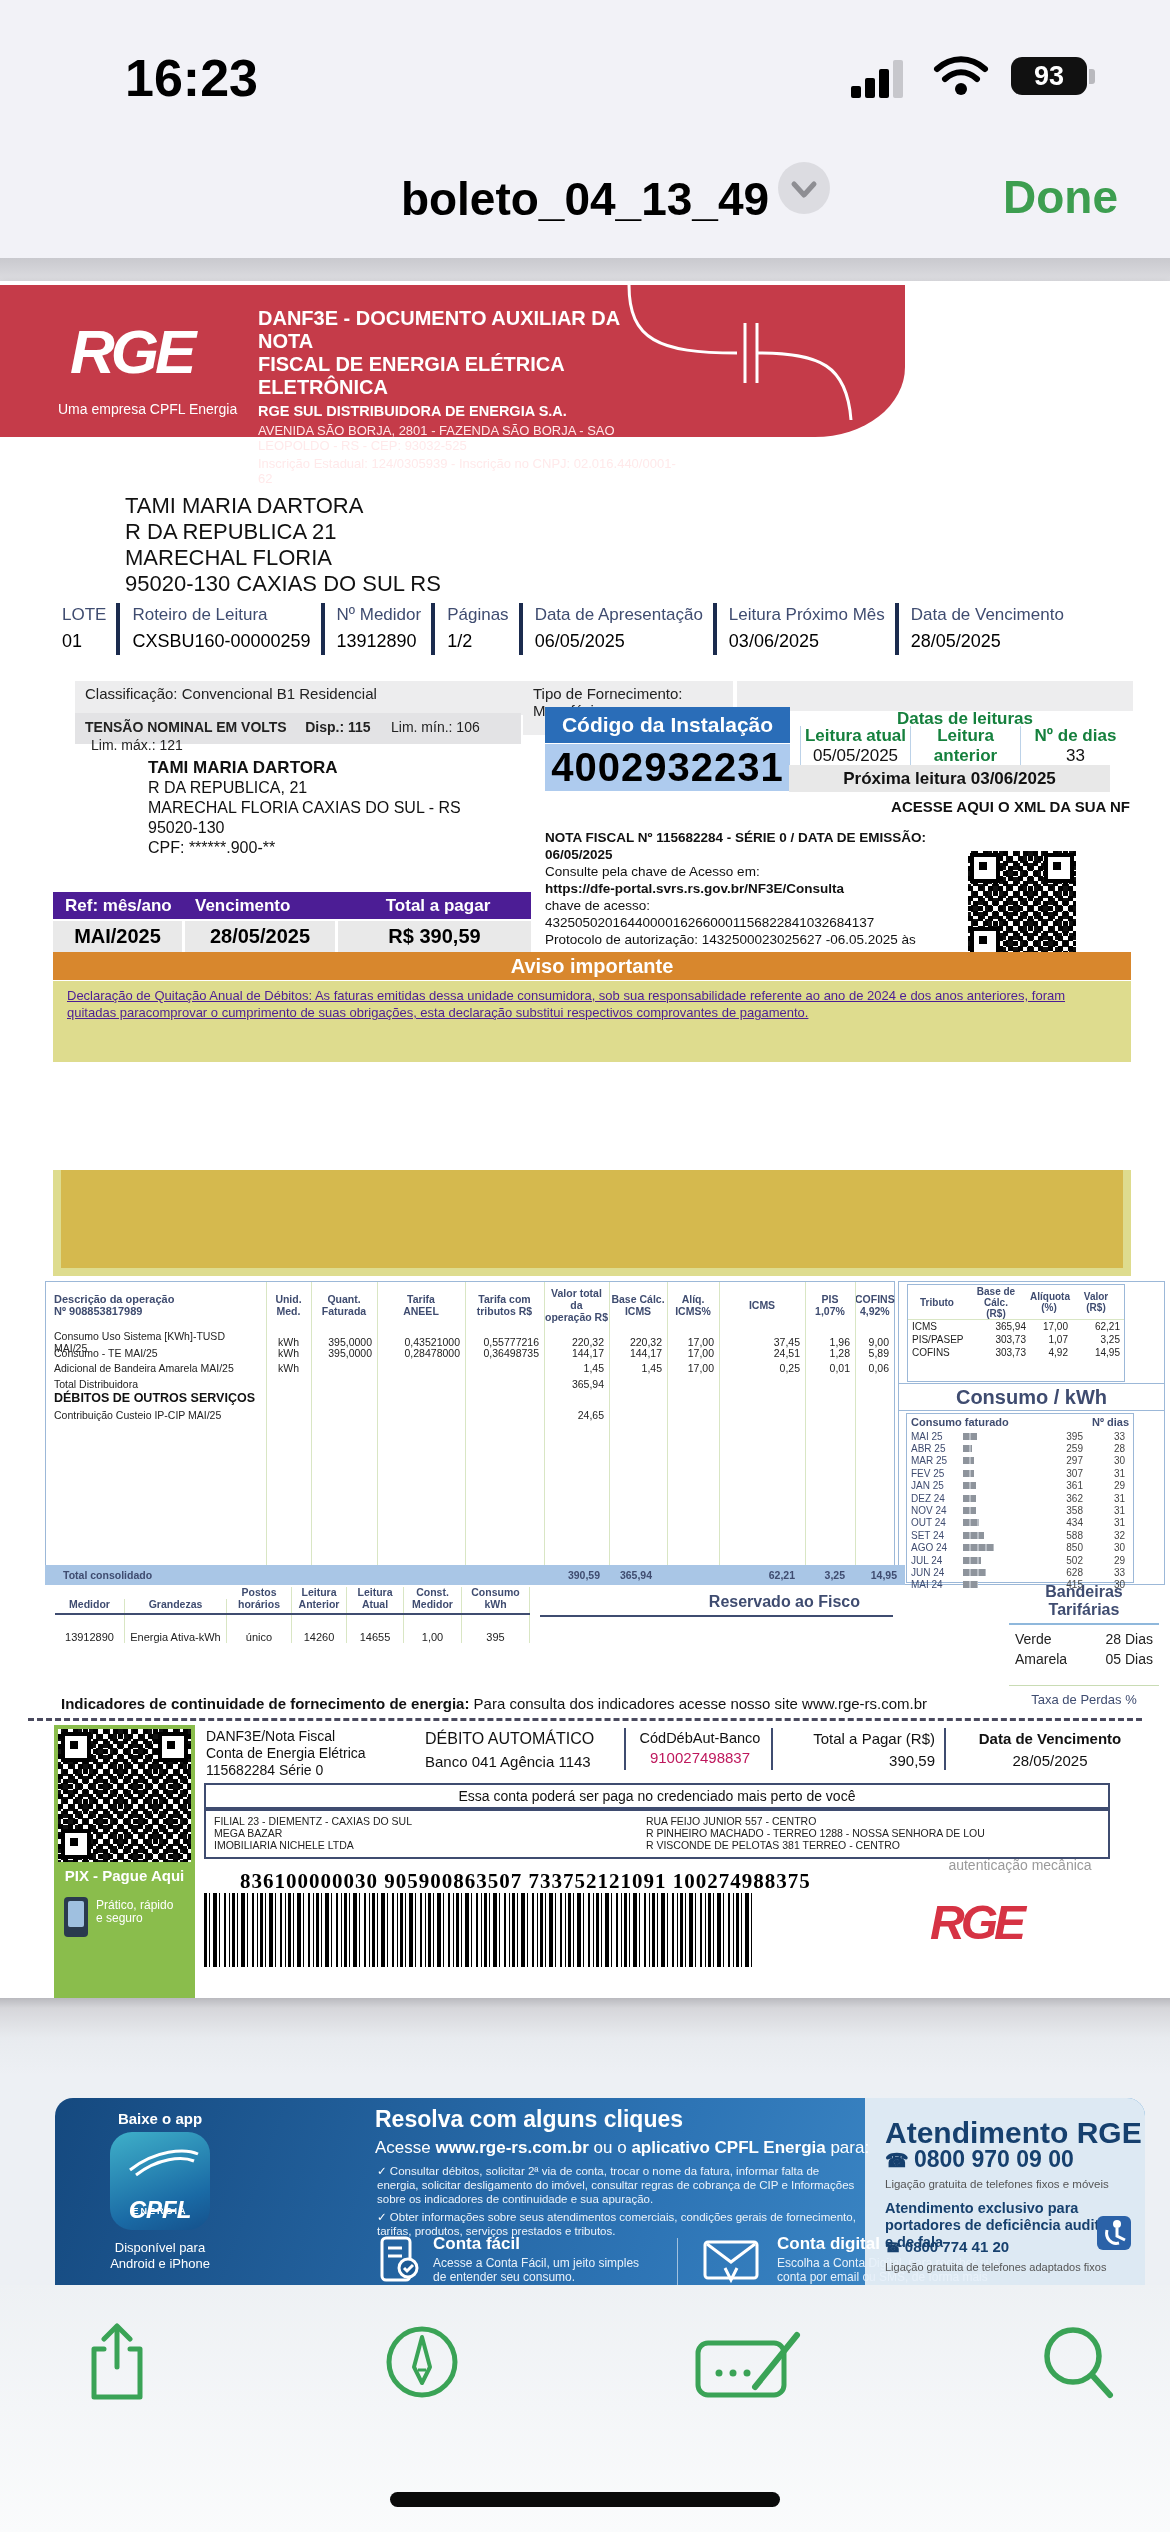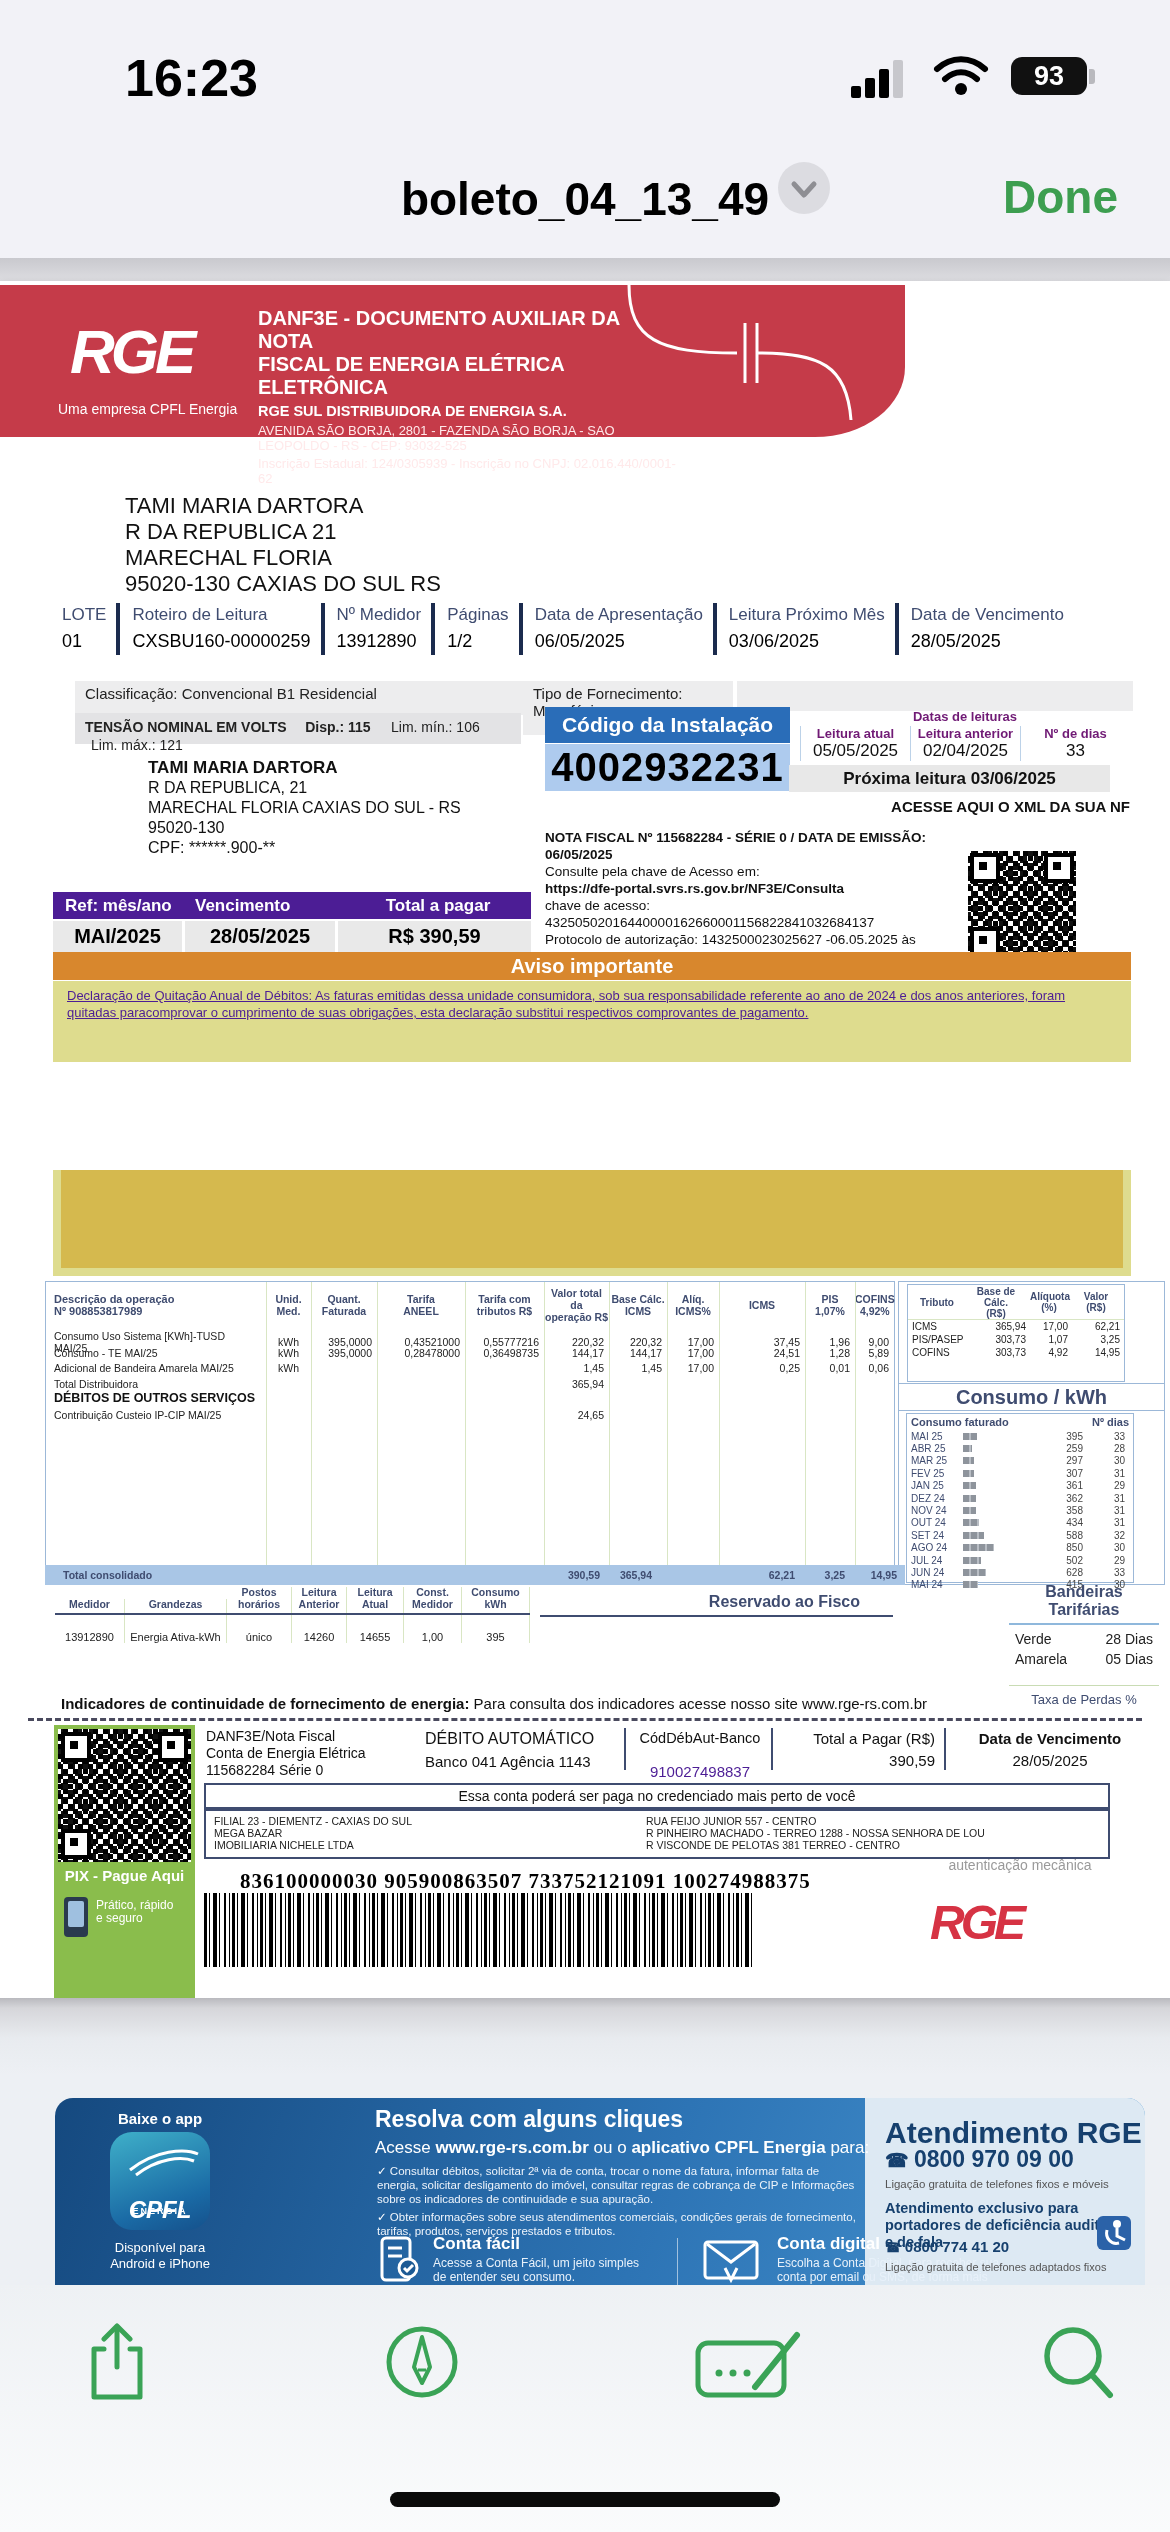--- a/index.html
+++ b/index.html
@@ -26,21 +26,21 @@
   .hdr-a{font-size:13px;color:#ffe9ea;}
   .addr{font-size:22px;color:#111;line-height:26px;}
   .lotecell{border-left:4px solid #1b2b4e;padding:0 10px 0 12px;}
   .lotecell:first-child{border-left:none;padding-left:0;}
   .lotelab{font-size:17px;color:#3f4c70;line-height:24px;}
   .loteval{font-size:18px;color:#000;line-height:28px;}
   .gray{background:#ededee;}
   .cls-t{font-size:15px;color:#222;}
   .blueh{background:#2a6db8;color:#fff;font-weight:bold;font-size:21px;text-align:center;}
   .bluev{background:#aecbee;color:#000;font-weight:bold;font-size:40px;text-align:center;letter-spacing:1px;}
-  .ltit{color:#701a75;font-weight:bold;font-size:13px;text-align:center;}
+  .ltit{color:#15803d;font-weight:bold;font-size:17px;text-align:center;}
   .lcol{display:inline-block;text-align:center;vertical-align:top;}
   .lval{font-size:17px;color:#111;}
   .proxima{background:#e8e8e8;font-weight:bold;font-size:17px;text-align:center;color:#111;}
   .cust{font-size:16px;color:#111;line-height:20px;}
   .nf{font-size:13.5px;color:#111;line-height:17px;}
   .greenh{background:#4c1d95;color:#fff;font-weight:bold;font-size:17px;}
   .resrow{background:#e9e9e9;color:#000;font-weight:bold;font-size:20px;}
   .orange{background:#d8872d;color:#fff;font-weight:bold;font-size:20px;text-align:center;line-height:28px;}
   .yellow{background:#dedc8e;}
   .ytext{font-size:13px;color:#4c1d95;line-height:17px;text-decoration:underline;}
@@ -616,21 +616,21 @@
       <div>Conta de Energia Elétrica</div>
       <div>115682284 Série 0</div>
     </div>
     <div class="abs" style="left:425px;top:1449px;width:195px;text-align:left;">
       <div style="font-size:16px;color:#111;">DÉBITO AUTOMÁTICO</div>
       <div style="font-size:15px;color:#111;margin-top:5px;">Banco 041  Agência 1143</div>
     </div>
     <div class="abs fsep" style="left:624px;top:1447px;height:42px;"></div>
     <div class="abs" style="left:634px;top:1449px;width:132px;text-align:center;">
       <div style="font-size:14.5px;color:#111;">CódDébAut-Banco</div>
-      <div style="font-size:15px;color:#4c1d95;margin-top:17px;">910027498837</div>
+      <div style="font-size:15px;color:#be185d;margin-top:3px;">910027498837</div>
     </div>
     <div class="abs fsep" style="left:771px;top:1447px;height:42px;"></div>
     <div class="abs" style="left:785px;top:1449px;width:150px;text-align:right;">
       <div style="font-size:15px;color:#111;">Total a Pagar (R$)</div>
       <div style="font-size:15px;color:#111;margin-top:5px;">390,59</div>
     </div>
     <div class="abs fsep" style="left:944px;top:1447px;height:42px;"></div>
     <div class="abs" style="left:954px;top:1449px;width:192px;text-align:center;">
       <div style="font-size:15px;font-weight:bold;color:#111;">Data de Vencimento</div>
       <div style="font-size:15px;color:#111;margin-top:5px;">28/05/2025</div>

